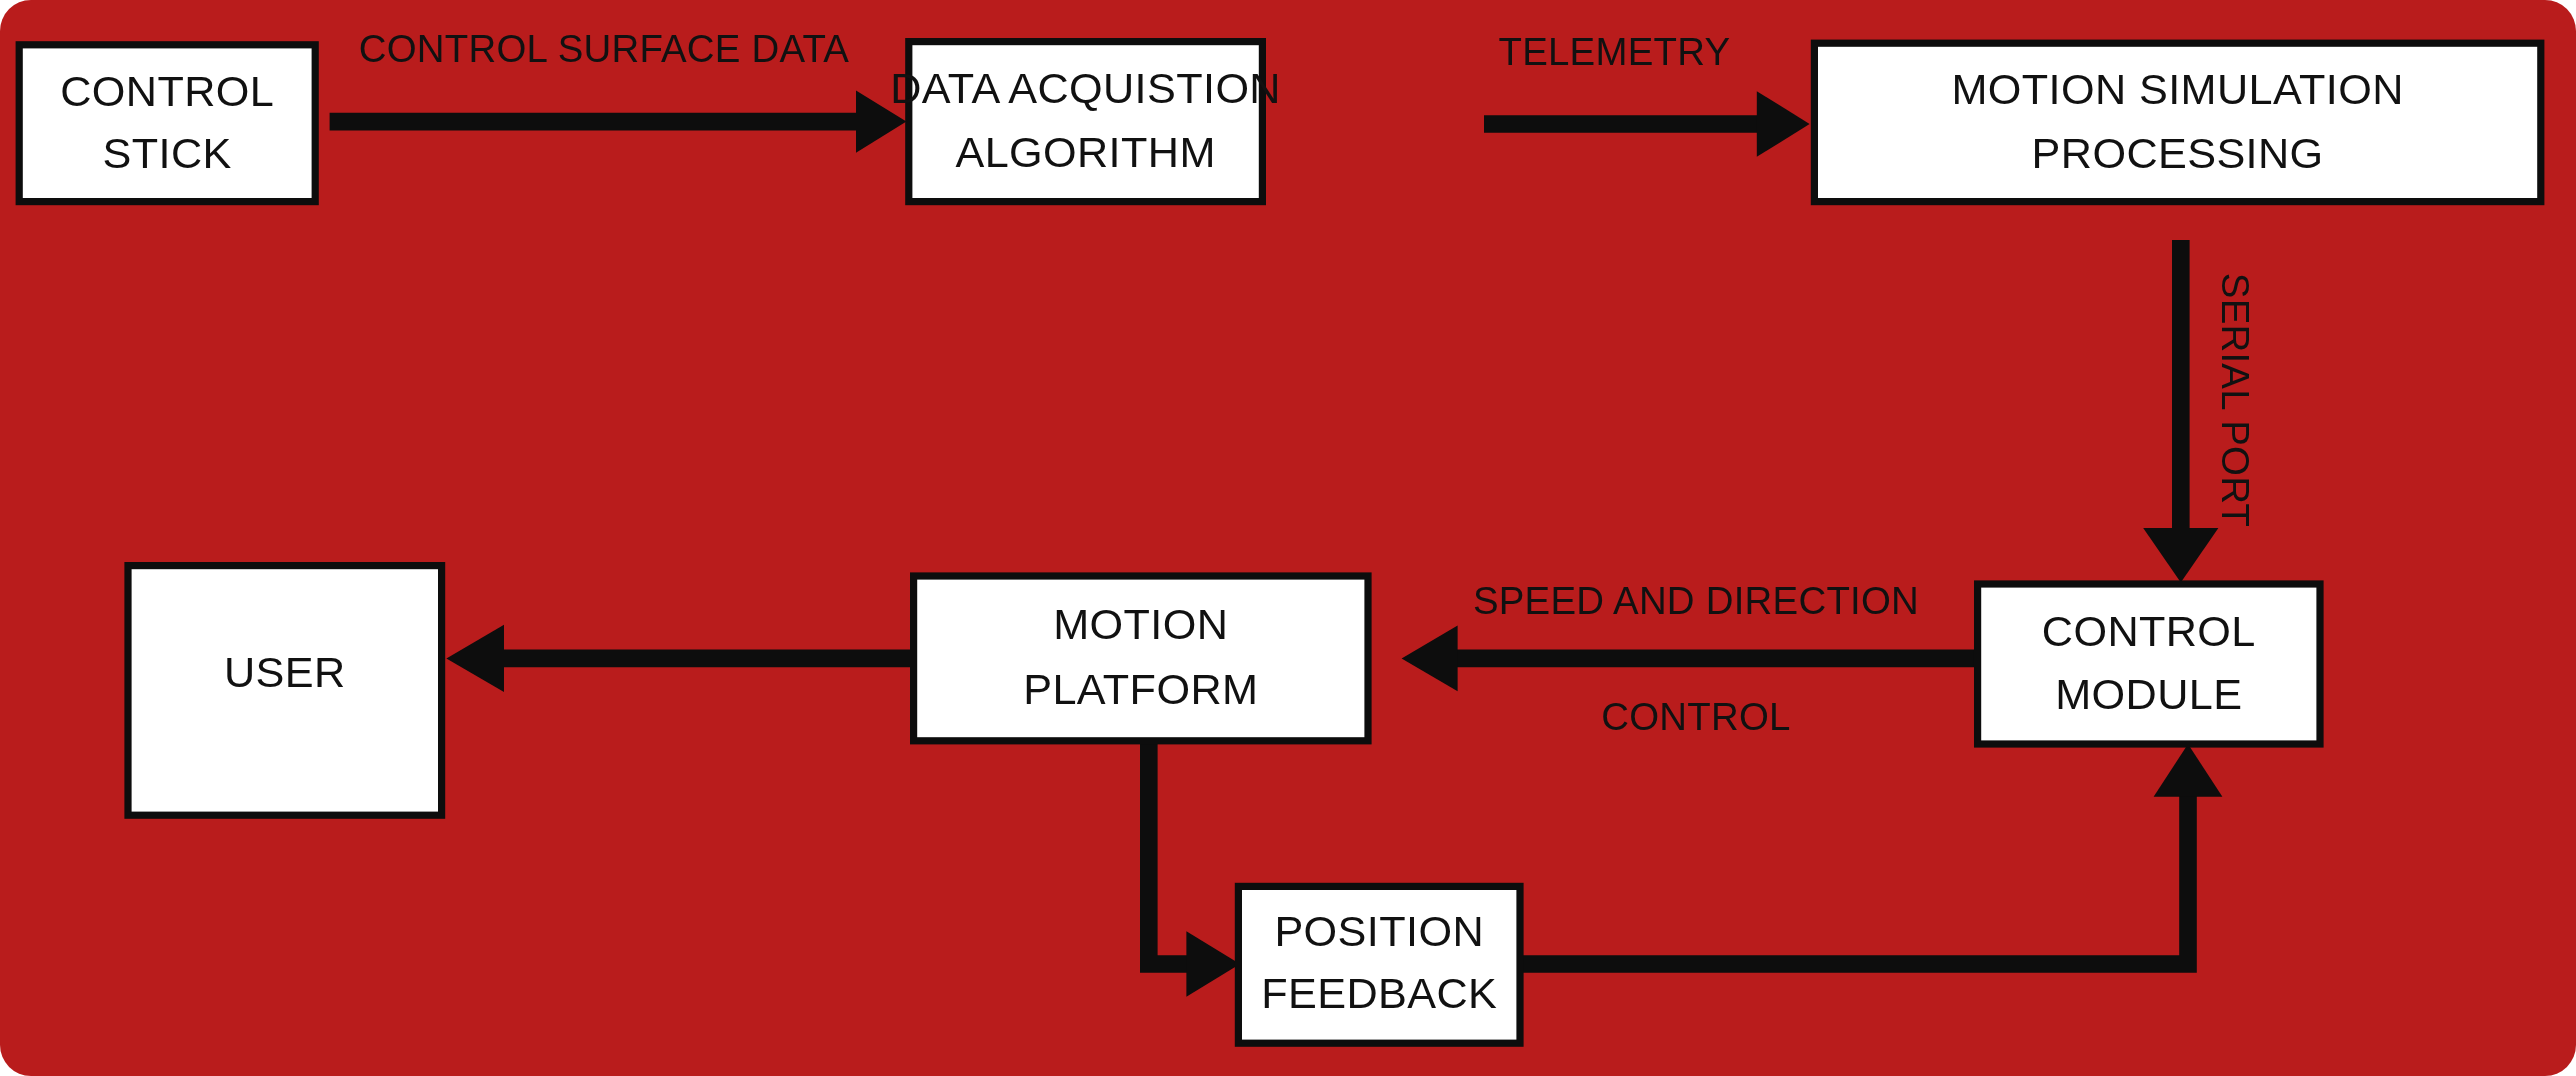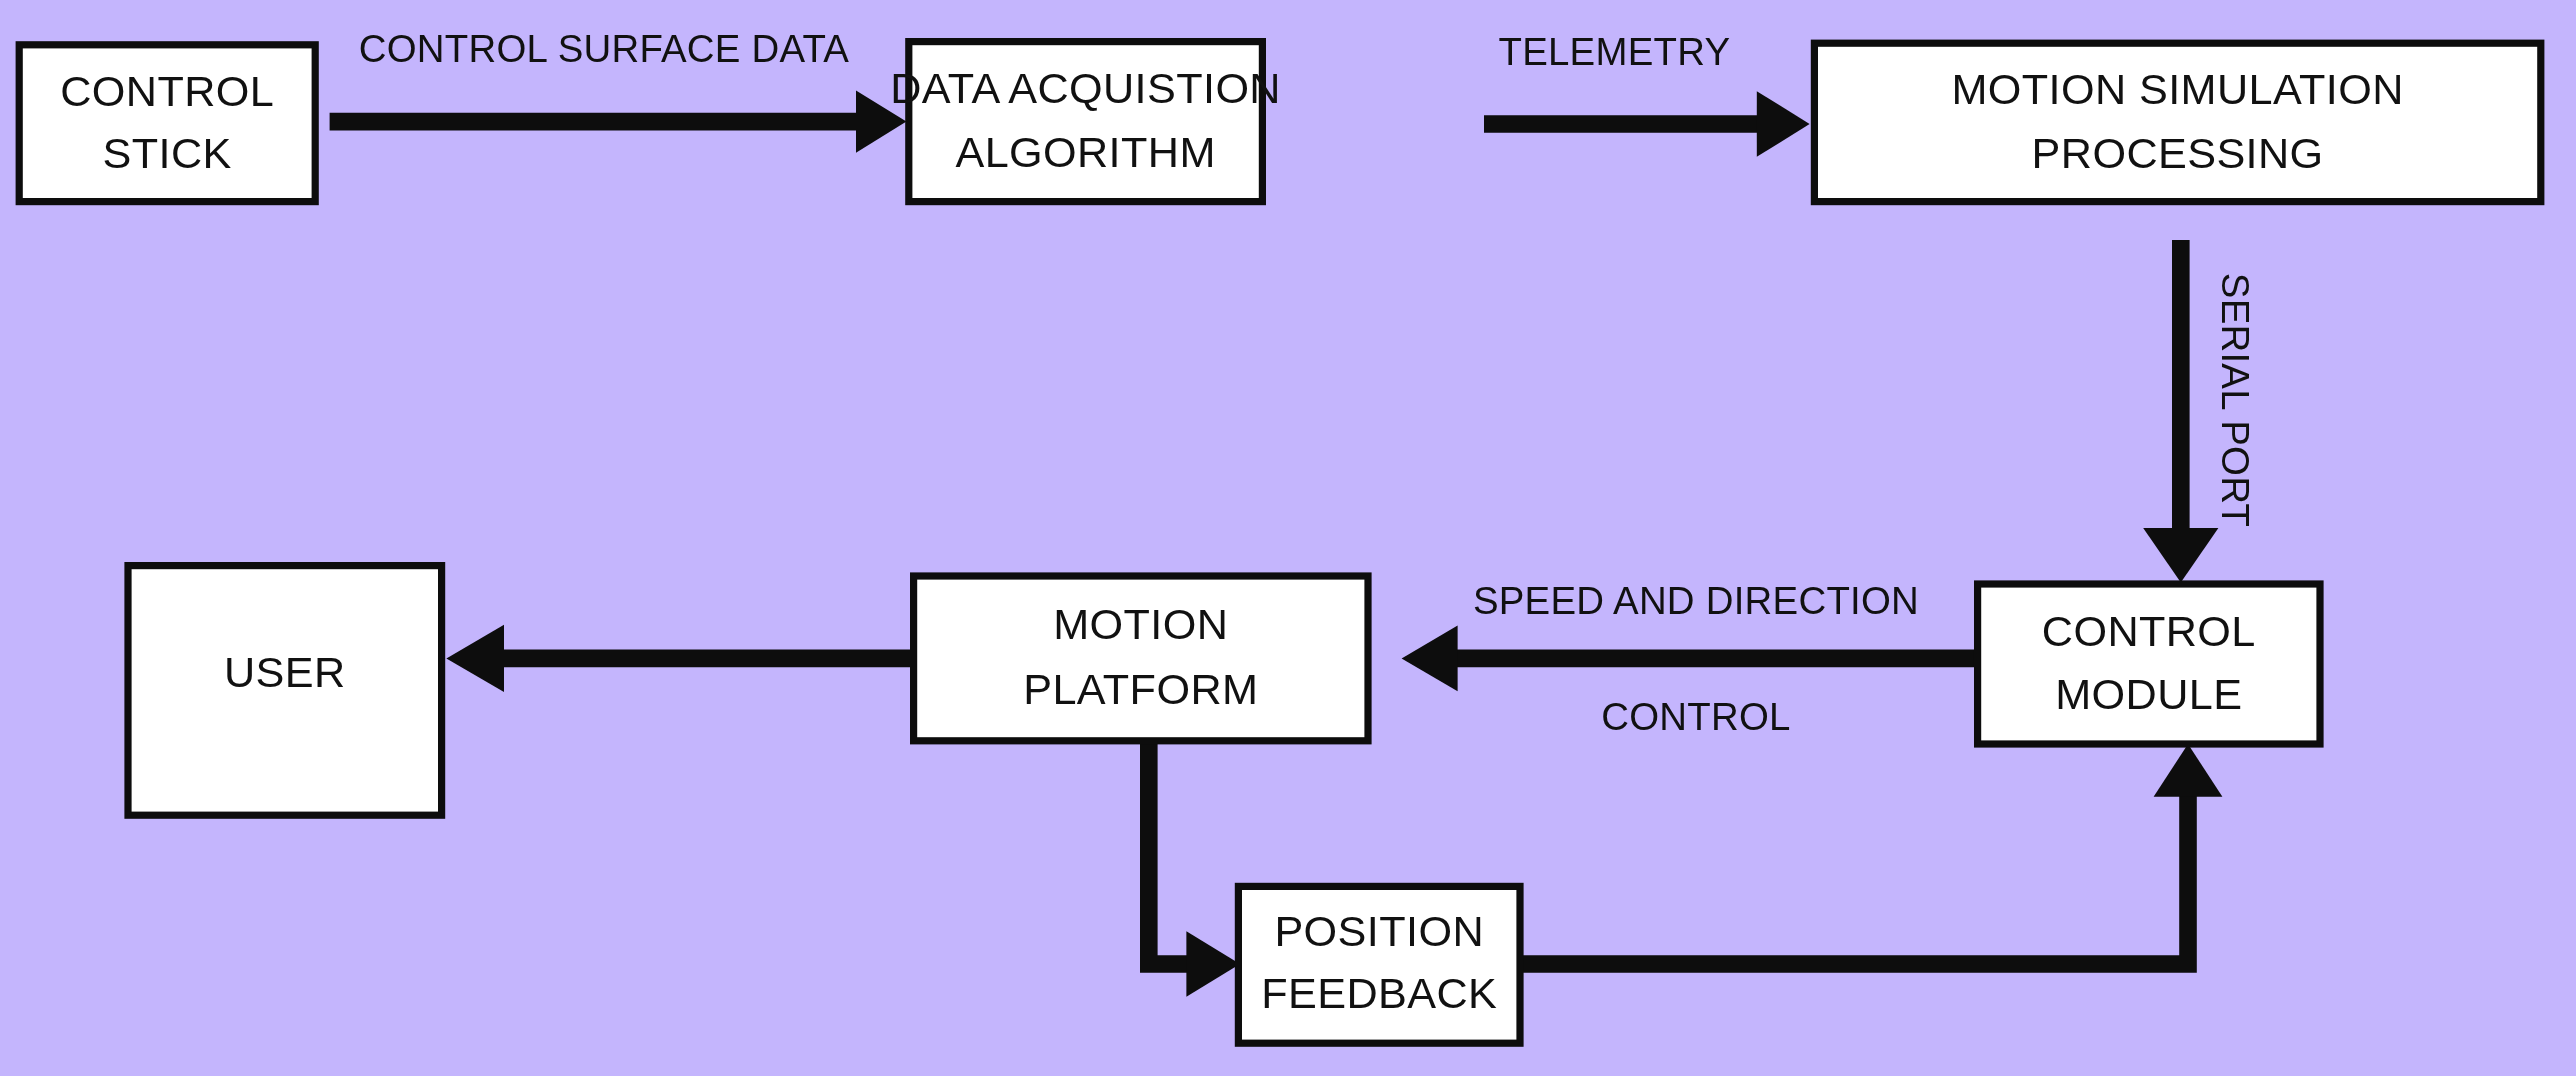--- a/index.html
+++ b/index.html
@@ -11,21 +11,22 @@
   body {
     width: 2576px;
     height: 1076px;
     overflow: hidden;
     font-family: "Liberation Sans", sans-serif;
   }
   #diagram-root {
     position: relative;
     width: 2576px;
     height: 1076px;
-    background: #c4b5fd;
+    background: #b91c1c;
+    border-radius: 31px;
   }
   svg#flow-svg {
     display: block;
     width: 2576px;
     height: 1076px;
   }
   .node-box {
     fill: #ffffff;
     stroke: #0d0d0d;
     stroke-width: 9;

